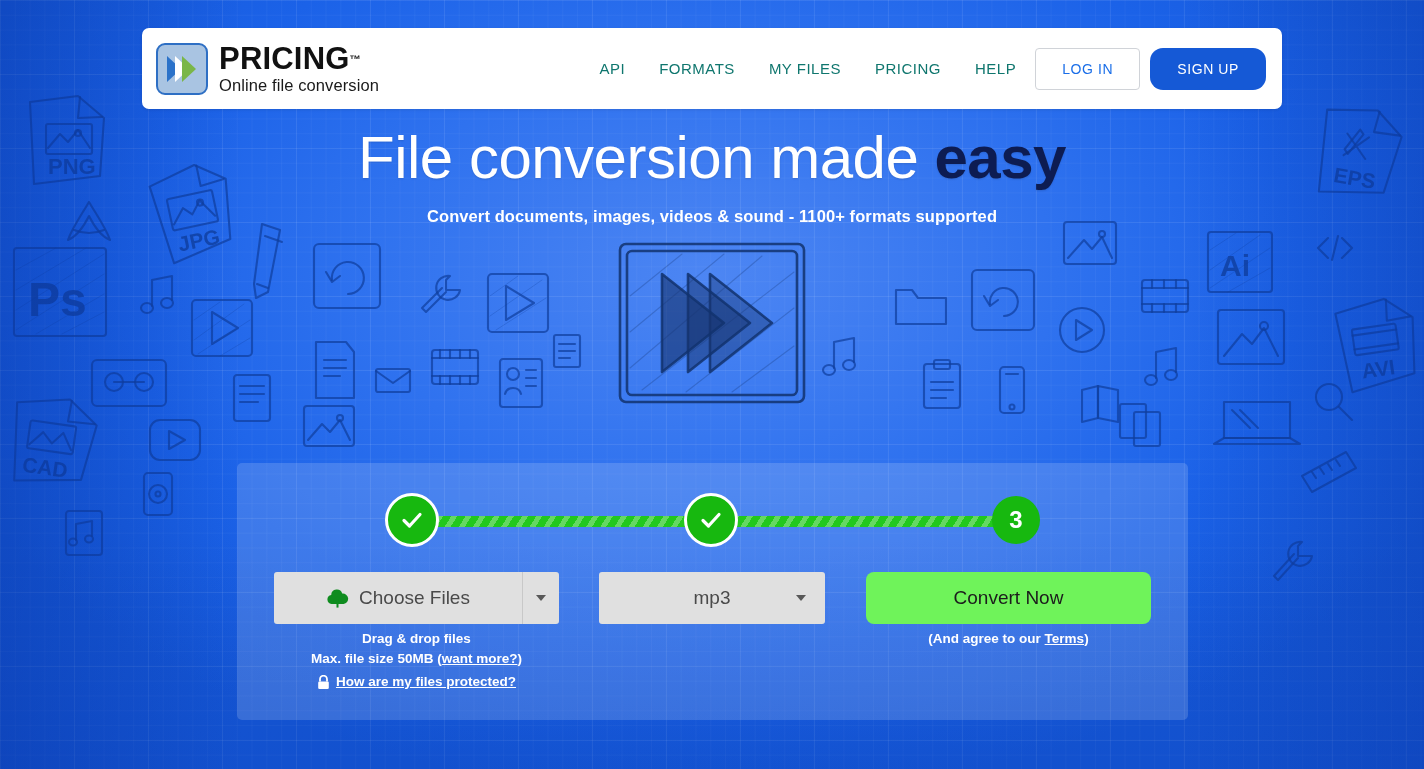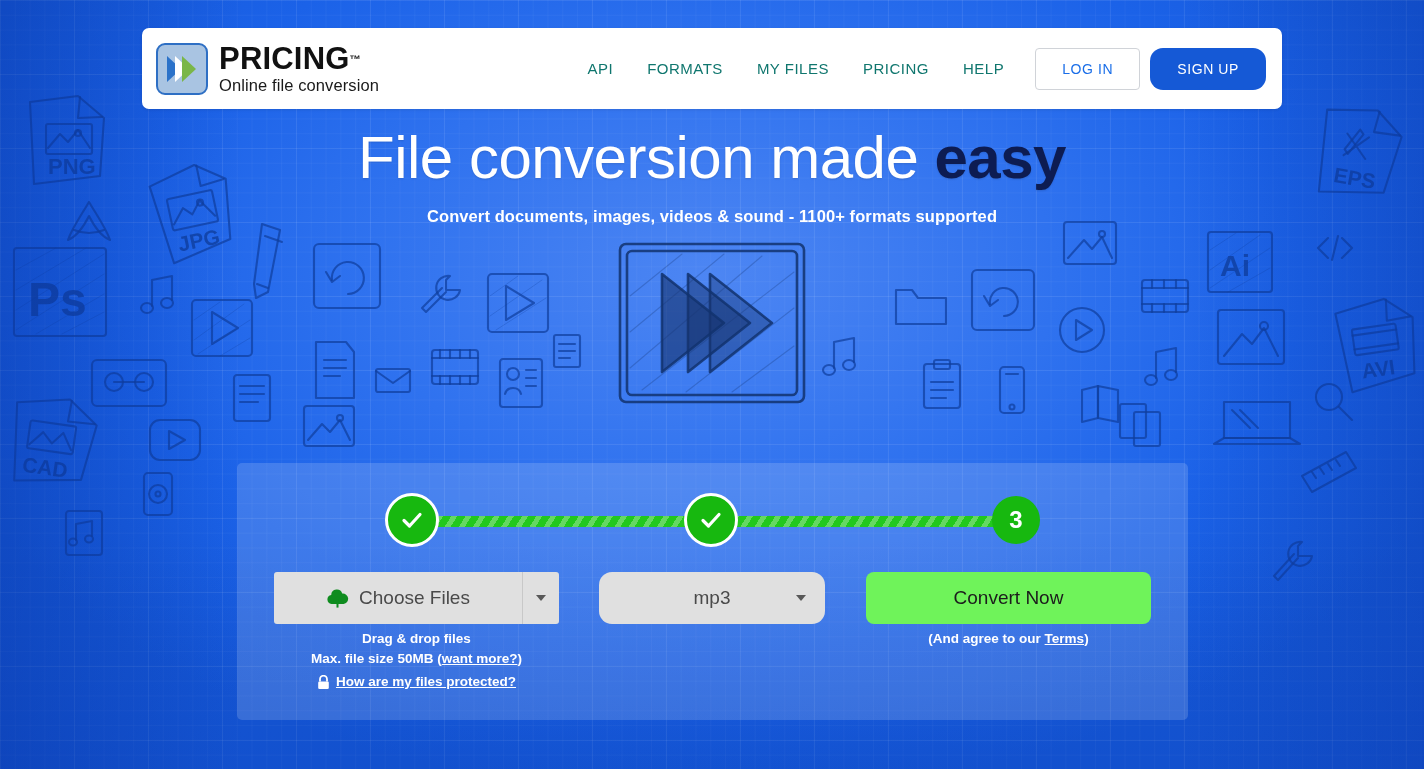--- a/index.html
+++ b/index.html
@@ -110,21 +110,21 @@
     display: flex; align-items: flex-end; gap: 6px;
   }
   .caret-blue {
     width: 0; height: 0;
     border-left: 4.5px solid transparent;
     border-right: 4.5px solid transparent;
     border-top: 5px solid #1a73e8;
     display: inline-block;
   }
   .btn-login {
-    margin-left: 14px;
+    margin-left: 2px;
     border: 1px solid #d0d3d8;
     border-radius: 4px;
     color: #1a6ee8;
     font-size: 14px; letter-spacing: 0.6px;
     padding: 12px 26px;
     background: #fff;
     cursor: pointer;
     white-space: nowrap;
   }
   .btn-signup {
@@ -246,21 +246,21 @@
     border-right: 5px solid transparent;
     border-top: 6px solid #585858;
     display: inline-block;
   }
 
   .format-select {
     position: absolute;
     left: 362px; top: 0;
     width: 226px; height: 52px;
     background: #e0e0e0;
-    border-radius: 13px;
+    border-radius: 3px;
     display: flex; align-items: center; justify-content: center;
     cursor: pointer;
   }
   .format-value { font-size: 19px; color: #4a4a4a; }
   .format-select .caret-grey { position: absolute; right: 19px; top: 23px; }
 
   .convert-btn {
     position: absolute;
     left: 629px; top: 0;
     width: 285px; height: 52px;

